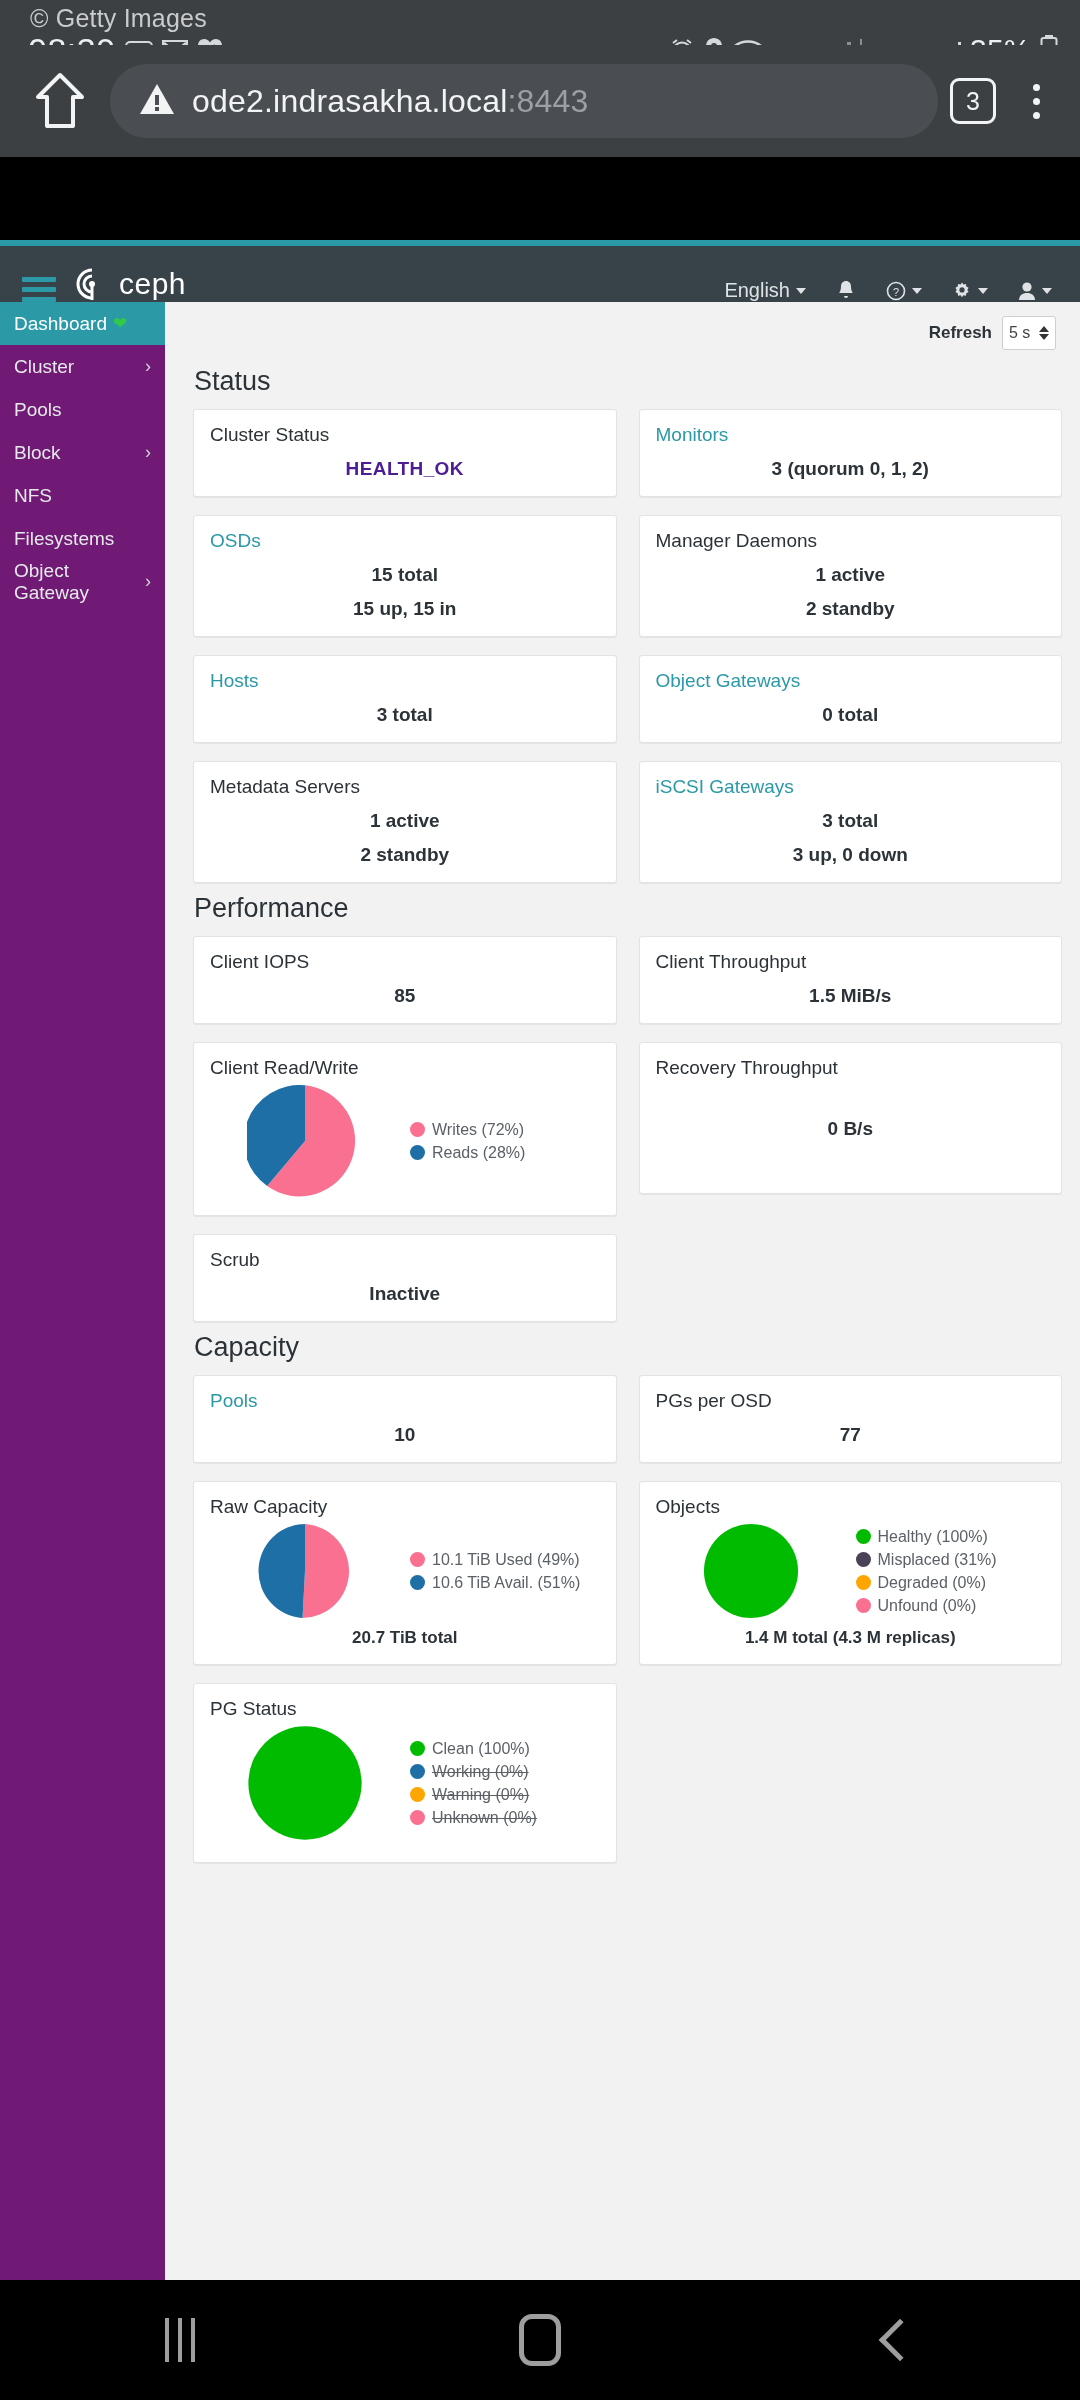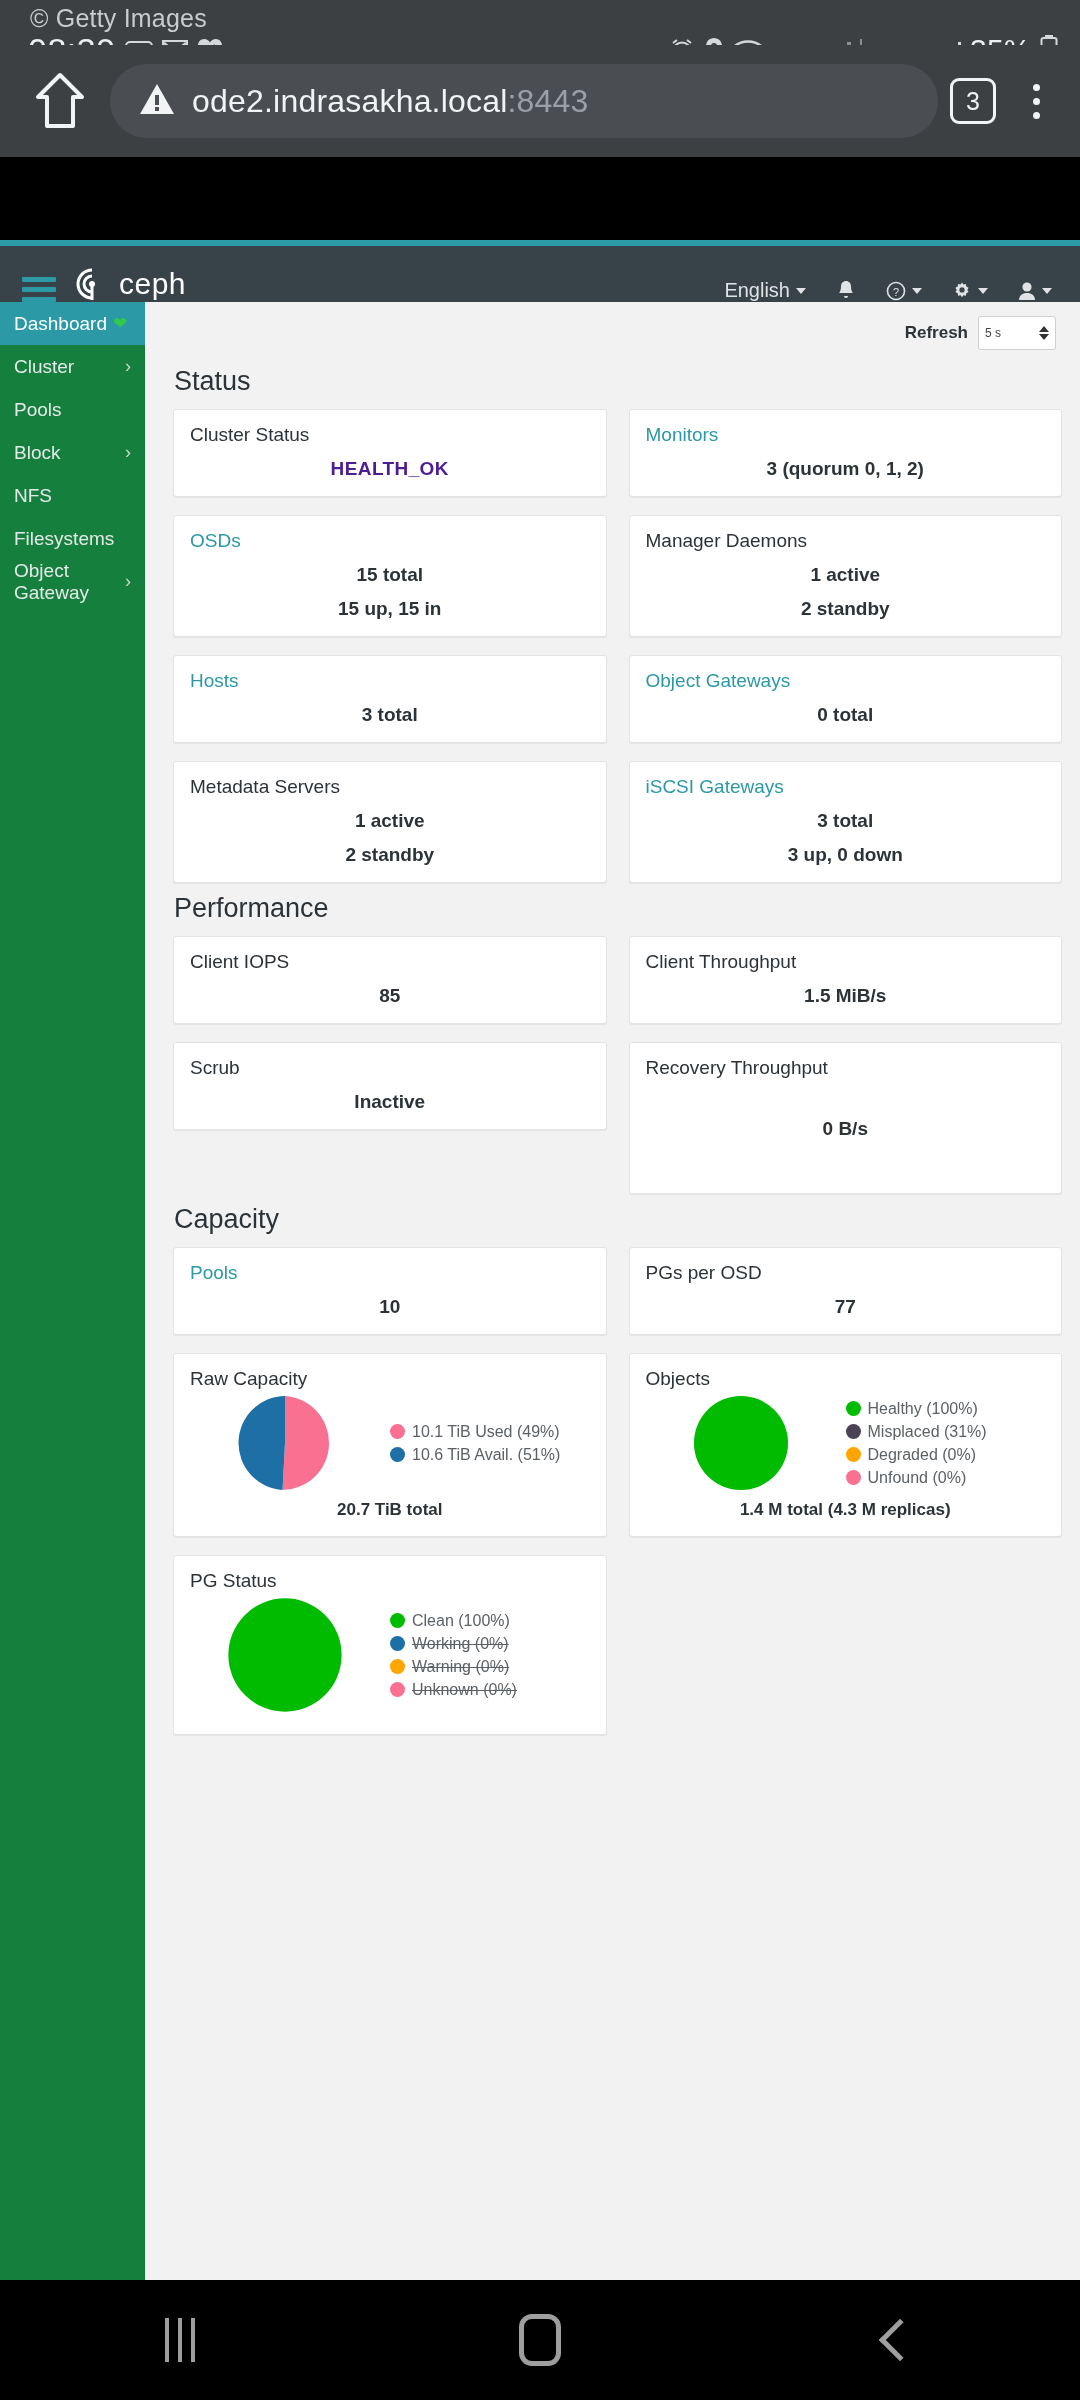--- a/index.html
+++ b/index.html
@@ -76,36 +76,36 @@
   .hamburger { width: 34px; display: flex; flex-direction: column; gap: 5px; margin-right: 18px; }
   .hamburger i { display: block; height: 5px; background: #2b99a6; border-radius: 1px; }
   .brand { display: flex; align-items: center; gap: 9px; }
   .brand-text { color: #fff; font-size: 30px; letter-spacing: .5px; }
   .nav-right { margin-left: auto; display: flex; align-items: center; gap: 30px; padding-right: 6px; }
   .nav-item { display: flex; align-items: center; gap: 6px; color: #dfe3e5; font-size: 20px; }
   .caret { width: 0; height: 0; border-left: 5px solid transparent; border-right: 5px solid transparent;
            border-top: 6px solid #dfe3e5; display: inline-block; }
 
   .body-row { display: flex; height: 1978px; }
-  .sidebar { width: 145px; background: #15803d; flex: none; }
+  .sidebar { width: 165px; background: #701a75; flex: none; }
   .side-item {
     height: 43px; display: flex; align-items: center; padding: 0 14px;
     color: #e6e9ea; font-size: 19px; gap: 6px;
   }
   .side-item.active { background: #2b99a6; color: #fff; }
   .side-item .chev { margin-left: auto; font-size: 18px; color: #cfd4d6; }
   .heart { color: #31c94a; font-size: 17px; }
 
   .content { flex: 1; background: #f2f2f2; padding: 0 18px 0 28px; position: relative; }
   .refresh-row { display: flex; justify-content: flex-end; align-items: center; gap: 10px; padding: 14px 6px 6px 0; }
   .refresh-label { font-size: 17px; font-weight: bold; color: #2c3338; }
   .refresh-sel {
-    width: 78px; height: 34px; background: #fff; border: 1px solid #ccd0d3; border-radius: 3px;
+    width: 54px; height: 34px; background: #fff; border: 1px solid #ccd0d3; border-radius: 3px;
     display: flex; align-items: center; justify-content: space-between; padding: 0 6px;
-    font-size: 12px; color: #444;
+    font-size: 16px; color: #444;
   }
   .spin { display: flex; flex-direction: column; gap: 2px; align-items: center; }
   .spin i { display: block; width: 0; height: 0; border-left: 5px solid transparent; border-right: 5px solid transparent; }
   .spin i.up { border-bottom: 6px solid #333; }
   .spin i.dn { border-top: 6px solid #333; }
 
   .section-title { font-size: 27px; color: #2c3338; margin: 10px 0 12px 1px; font-weight: normal; }
   .grid { display: flex; gap: 22px; align-items: flex-start; }
   .col { flex: 1; display: flex; flex-direction: column; gap: 18px; }
   .card {
@@ -390,20 +390,42 @@
           </div>
         </div>
 
         <h2 class="section-title">Performance</h2>
         <div class="grid">
           <div class="col">
             <div class="card">
               <div class="card-title">Client IOPS</div>
               <div class="card-val">85</div>
             </div>
+            <div class="card chart-card" style="min-height:152px">
+              <div class="card-title">Client Read/Write</div>
+              <div class="chart-row">
+                <div class="pie-holder">
+                  <svg width="116" height="116" viewBox="0 0 100 100">
+
+                    <path d="M50 50 L50 2 A48 48 0 1 1 17.4 88.9 Z" fill="#fa7090"></path>
+                    <path d="M50 50 L17.4 88.9 A48 48 0 0 1 50 2 Z" fill="#1d6fa5"></path>
+                  </svg>
+                </div>
+                <div class="legend">
+                  <div class="legend-item">
+                    <span class="dot" style="background:#fa7090"></span>
+                    <span class="lg-text">Writes (72%)</span>
+                  </div>
+                  <div class="legend-item">
+                    <span class="dot" style="background:#1d6fa5"></span>
+                    <span class="lg-text">Reads (28%)</span>
+                  </div>
+                </div>
+              </div>
+            </div>
             <div class="card">
               <div class="card-title">Scrub</div>
               <div class="card-val">Inactive</div>
             </div>
           </div>
           <div class="col">
             <div class="card">
               <div class="card-title">Client Throughput</div>
               <div class="card-val">1.5 MiB/s</div>
             </div>

